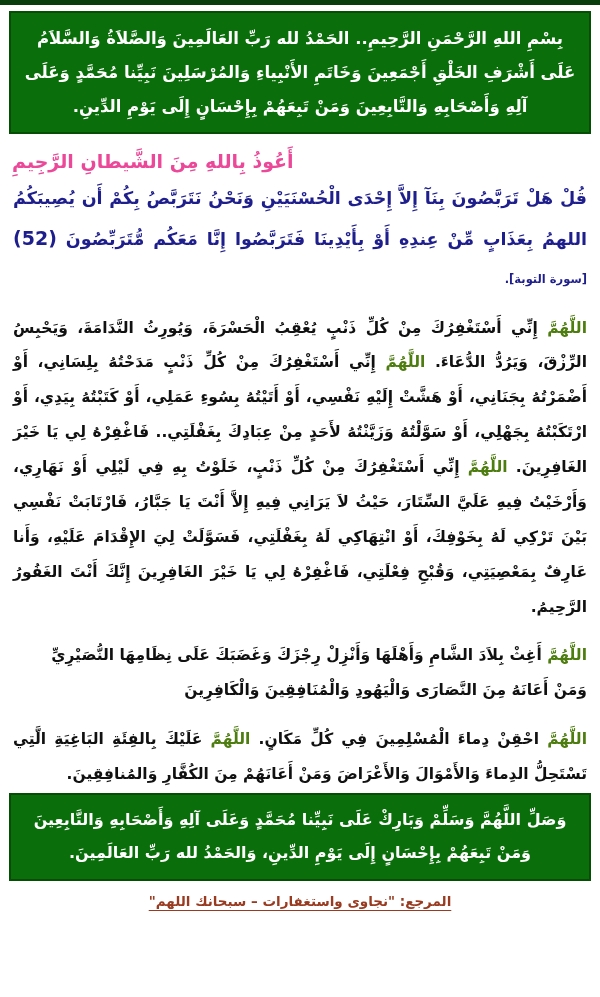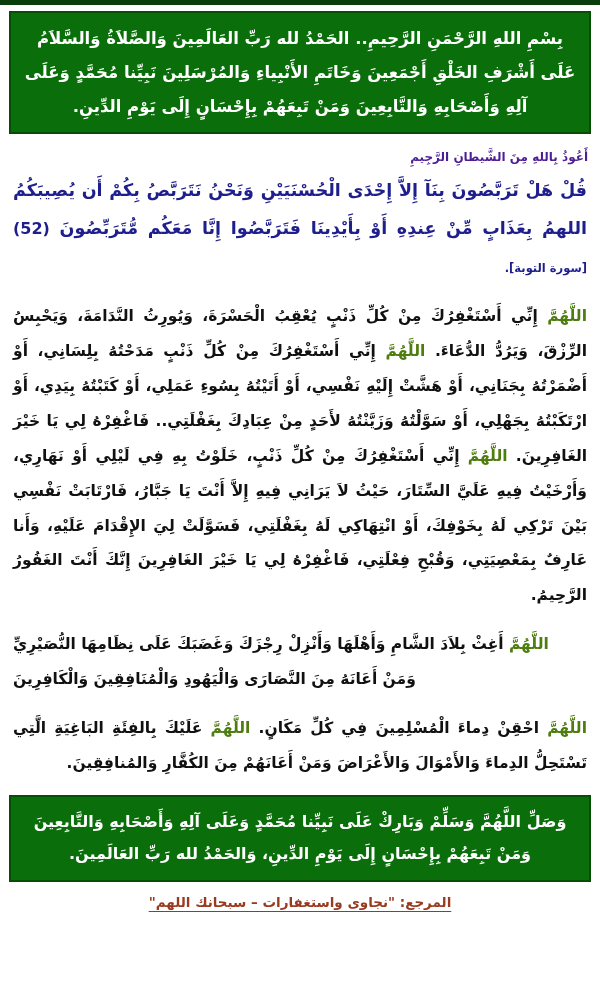--- a/index.html
+++ b/index.html
@@ -24,52 +24,52 @@
     padding:9px 12px;
     color:#ffffff;
     font-weight:bold;
     font-size:16.5px;
     line-height:2.05;
     text-align:center;
     box-sizing:border-box;
   }
   .taawwudh{
     margin:16px 12px 4px 12px;
-    text-align:right;
-    color:#4c1d95;
+    text-align:left;
+    color:#ec4899;
     font-weight:bold;
-    font-size:12px;
+    font-size:19px;
   }
   .verse{
     margin:8px 13px 4px 13px;
     color:#1e1e8c;
     font-weight:bold;
     font-size:17.5px;
     line-height:2.15;
     text-align:justify;
   }
   .verse .ayah-num{
-    font-size:16px;
+    font-size:19px;
     letter-spacing:1px;
   }
   .verse .surah-ref{
     font-size:11.5px;
   }
   .para{
     margin:14px 13px 0 13px;
     color:#111111;
     font-weight:bold;
     font-size:15.5px;
     line-height:2.25;
     text-align:justify;
   }
-  .para-center{text-align:left;}
+  .para-center{text-align:right;}
   .para .hl{color:#4d7c0f;}
   .footer-box{
-    margin-top:14px;
+    margin-top:1px;
     font-size:16px;
   }
   .reference{
     margin:12px auto 0 auto;
     text-align:center;
     color:#993b20;
     font-weight:bold;
     font-size:13.5px;
     text-decoration:underline;
     text-underline-offset:4px;

